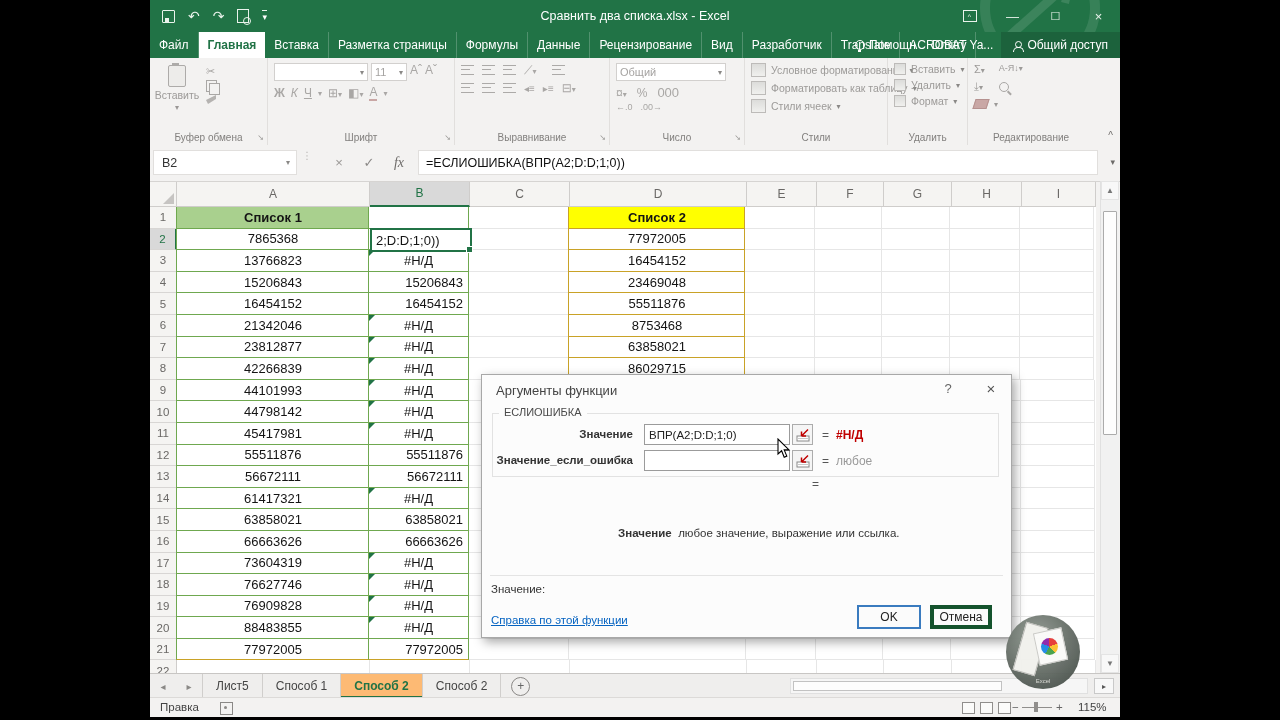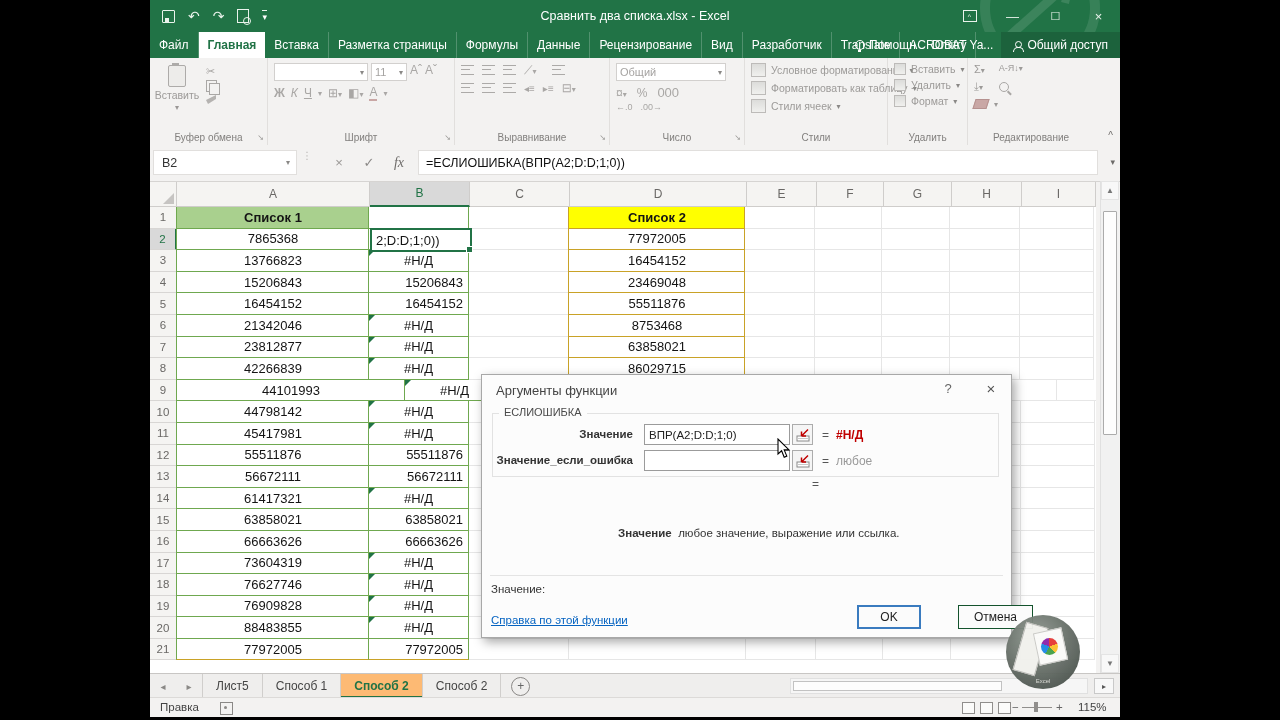--- a/index.html
+++ b/index.html
@@ -133,21 +133,21 @@
   .dres.grey{color:#9A9A9A}
   .deq-mid{position:absolute;left:330px;top:102px;color:#555}
   .ddesc{position:absolute;left:9px;top:116px;width:506px;font-size:11.5px;color:#333;line-height:14px;margin:0}
   .dhint{position:absolute;left:136px;top:152px;font-size:11.5px;color:#333}
   .dsep{position:absolute;left:8px;right:8px;top:200px;border-top:1px solid #E4E4E4}
   .dval{position:absolute;left:9px;top:208px;font-size:11.5px;color:#333}
   .dlink{position:absolute;left:9px;top:239px;font-size:11.5px;color:#0563C1;text-decoration:underline;cursor:pointer}
   .dbtn{position:absolute;top:230px;height:24px;box-sizing:border-box;background:#FBFBFB;font-size:12px;color:#222;
         display:flex;align-items:center;justify-content:center;font-family:"Liberation Sans",sans-serif}
   .dok{left:375px;width:64px;border:2px solid #3A7BBF}
-  .dcancel{left:476px;width:75px;border:1px solid #14532d}
+  .dcancel{left:448px;width:62px;border:4px solid #14532d}
 
   
   .tabbar{position:absolute;left:0;right:0;top:673px;height:24px;background:#EFEEED;border-top:1px solid #C8C6C4;
           display:flex;align-items:stretch;font-size:12px;color:#444;z-index:2}
   .tb-nav{width:26px;display:flex;align-items:center;justify-content:center;color:#8A8886;font-size:10px}
   .stab{padding:0 13px;display:flex;align-items:center;border-right:1px solid #D0CECC;white-space:nowrap}
   .stab.first{border-left:1px solid #D0CECC}
   .stab.active{background:#fdba74;color:#217346;font-weight:bold;box-shadow:inset 0 -2px 0 #217346}
   .addsheet{width:17px;height:17px;border-radius:50%;border:1px solid #8A8886;display:flex;align-items:center;justify-content:center;
             font-size:12px;color:#666;margin:auto 10px}
@@ -508,21 +508,21 @@
           <div class="gc" style="width: 100px;"></div>
           <div class="gc tY" style="width: 177px;">86029715</div>
           <div class="gc" style="width: 70px;"></div>
           <div class="gc" style="width: 67px;"></div>
           <div class="gc" style="width: 68px;"></div>
           <div class="gc" style="width: 70px;"></div>
           <div class="gc" style="width: 74px;"></div>
         </div>
         <div class="grow">
           <div class="rh" style="width: 27px;">9</div>
-          <div class="gc tG tGl" style="width: 229px;">44101993</div>
+          <div class="gc tG tGl" style="width: 193px;">44101993</div>
           <div class="gc tG" style="width: 100px;">#Н/Д<span class="tri"></span></div>
           <div class="gc" style="width: 100px;"></div>
           <div class="gc" style="width: 177px;"></div>
           <div class="gc" style="width: 70px;"></div>
           <div class="gc" style="width: 67px;"></div>
           <div class="gc" style="width: 68px;"></div>
           <div class="gc" style="width: 70px;"></div>
           <div class="gc" style="width: 74px;"></div>
         </div>
         <div class="grow">
@@ -654,20 +654,32 @@
           <div class="gc" style="width: 70px;"></div>
           <div class="gc" style="width: 67px;"></div>
           <div class="gc" style="width: 68px;"></div>
           <div class="gc" style="width: 70px;"></div>
           <div class="gc" style="width: 74px;"></div>
         </div>
         <div class="grow">
           <div class="rh" style="width: 27px;">21</div>
           <div class="gc tG tGl ybot" style="width: 193px;">77972005</div>
           <div class="gc tG ybot rt" style="width: 100px;">77972005</div>
+          <div class="gc" style="width: 100px;"></div>
+          <div class="gc" style="width: 177px;"></div>
+          <div class="gc" style="width: 70px;"></div>
+          <div class="gc" style="width: 67px;"></div>
+          <div class="gc" style="width: 68px;"></div>
+          <div class="gc" style="width: 70px;"></div>
+          <div class="gc" style="width: 74px;"></div>
+        </div>
+        <div class="grow">
+          <div class="rh" style="width: 27px;">22</div>
+          <div class="gc" style="width: 193px;"></div>
+          <div class="gc" style="width: 100px;"></div>
           <div class="gc" style="width: 100px;"></div>
           <div class="gc" style="width: 177px;"></div>
           <div class="gc" style="width: 70px;"></div>
           <div class="gc" style="width: 67px;"></div>
           <div class="gc" style="width: 68px;"></div>
           <div class="gc" style="width: 70px;"></div>
           <div class="gc" style="width: 74px;"></div>
         </div>
       </div>
     <div class="editbox">

